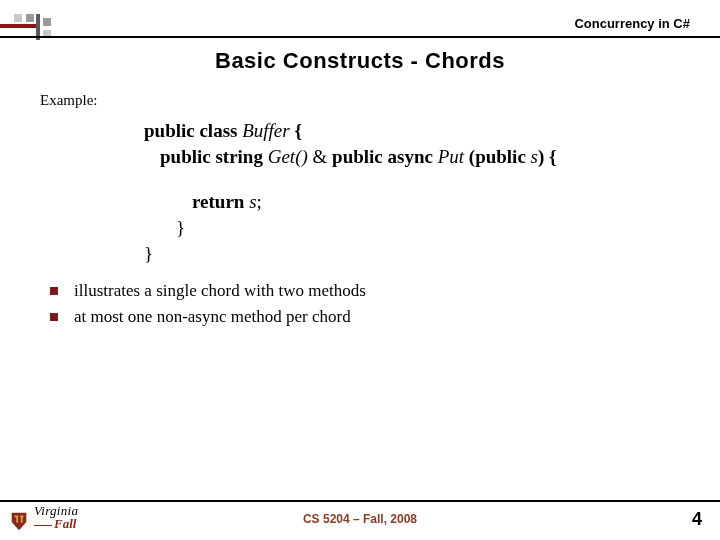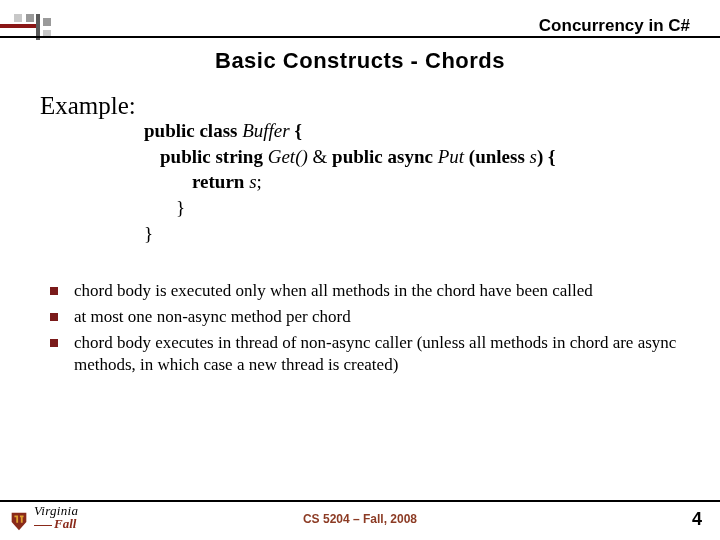--- a/index.html
+++ b/index.html
@@ -38,21 +38,21 @@
   .corner-deco .sq2 { position:absolute; top:0; left:26px; width:8px; height:8px; background:#9a9a9a; }
   .corner-deco .sq3 { position:absolute; top:16px; left:43px; width:8px; height:8px; background:#c8c8c8; }
   .corner-deco .sq4 { position:absolute; top:4px; left:43px; width:8px; height:8px; background:#9a9a9a; }
 
   .header-label {
     position: absolute;
     top: 16px;
     right: 30px;
     font-family: Arial, Helvetica, sans-serif;
     font-weight: bold;
-    font-size: 17px;
+    font-size: 13px;
     color: #000;
   }
   .header-rule {
     position: absolute;
     top: 36px;
     left: 0;
     right: 0;
     height: 2px;
     background: #000;
   }
@@ -65,32 +65,32 @@
     font-family: Arial, Helvetica, sans-serif;
     font-weight: 900;
     font-size: 22px;
     color: #000;
     letter-spacing: 0.5px;
   }
   .example-label {
     position: absolute;
     top: 92px;
     left: 40px;
-    font-size: 25px;
+    font-size: 15px;
   }
   .code-block {
     position: absolute;
     top: 118px;
     left: 144px;
     font-size: 19px;
     line-height: 1.35;
   }
   .code-block .l1 { padding-left: 0; }
   .code-block .l2 { padding-left: 16px; }
-  .code-block .l3 { padding-left: 48px; }
+  .code-block .l3 { padding-left: 48px; margin-top: 20px; }
   .code-block .l4 { padding-left: 32px; }
   .code-block .l5 { padding-left: 0; }
   .bold { font-weight: bold; }
   .ital { font-style: italic; }
 
   .bullets {
     position: absolute;
     top: 280px;
     left: 50px;
     right: 30px;
@@ -177,45 +177,41 @@
 
 <div class="title">Basic Constructs - Chords</div>
 
 <div class="example-label">Example:</div>
 
 <div class="code-block">
   <div class="l1">
     <span class="bold">public class </span><span class="ital">Buffer</span><span class="bold"> {</span>
   </div>
   <div class="l2">
-    <span class="bold">public string </span><span class="ital">Get()</span><span> &amp; </span><span class="bold">public async </span><span class="ital">Put </span><span class="bold">(</span><span class="bold">unless </span><span class="ital">s</span><span class="bold">) {</span>
+    <span class="bold">public string </span><span class="ital">Get()</span><span> &amp; </span><span class="bold">public async </span><span class="ital">Put </span><span class="bold">(</span><span class="bold">public </span><span class="ital">s</span><span class="bold">) {</span>
   </div>
   <div class="l3">
     <span class="bold">return </span><span class="ital">s</span><span>;</span>
   </div>
   <div class="l4">
     <span>}</span>
   </div>
   <div class="l5">
     <span>}</span>
   </div>
 </div>
 
 <div class="bullets">
   <div class="row">
       <div class="sq"></div>
-      <div class="txt">chord body is executed only when all methods in the chord have been called</div>
+      <div class="txt">illustrates a single chord with two methods</div>
     </div>
   <div class="row">
       <div class="sq"></div>
       <div class="txt">at most one non-async method per chord</div>
-    </div>
-  <div class="row">
-      <div class="sq"></div>
-      <div class="txt">chord body executes in thread of non-async caller (unless all methods in chord are async methods, in which case a new thread is created)</div>
     </div>
 </div>
 
 <div class="footer-rule"></div>
 
 <svg class="footer-icon" viewBox="0 0 24 24">
   <path d="M4 3 L20 3 L20 13 L12 22 L4 13 Z" fill="#8a2a1a"></path>
   <path d="M7 6 L11 6 L11 14 L9 14 L9 8 L7 8 Z" fill="#e0a030"></path>
   <path d="M13 6 L17 6 L17 8 L16 8 L16 14 L14 14 L14 8 L13 8 Z" fill="#e0a030"></path>
 </svg>

